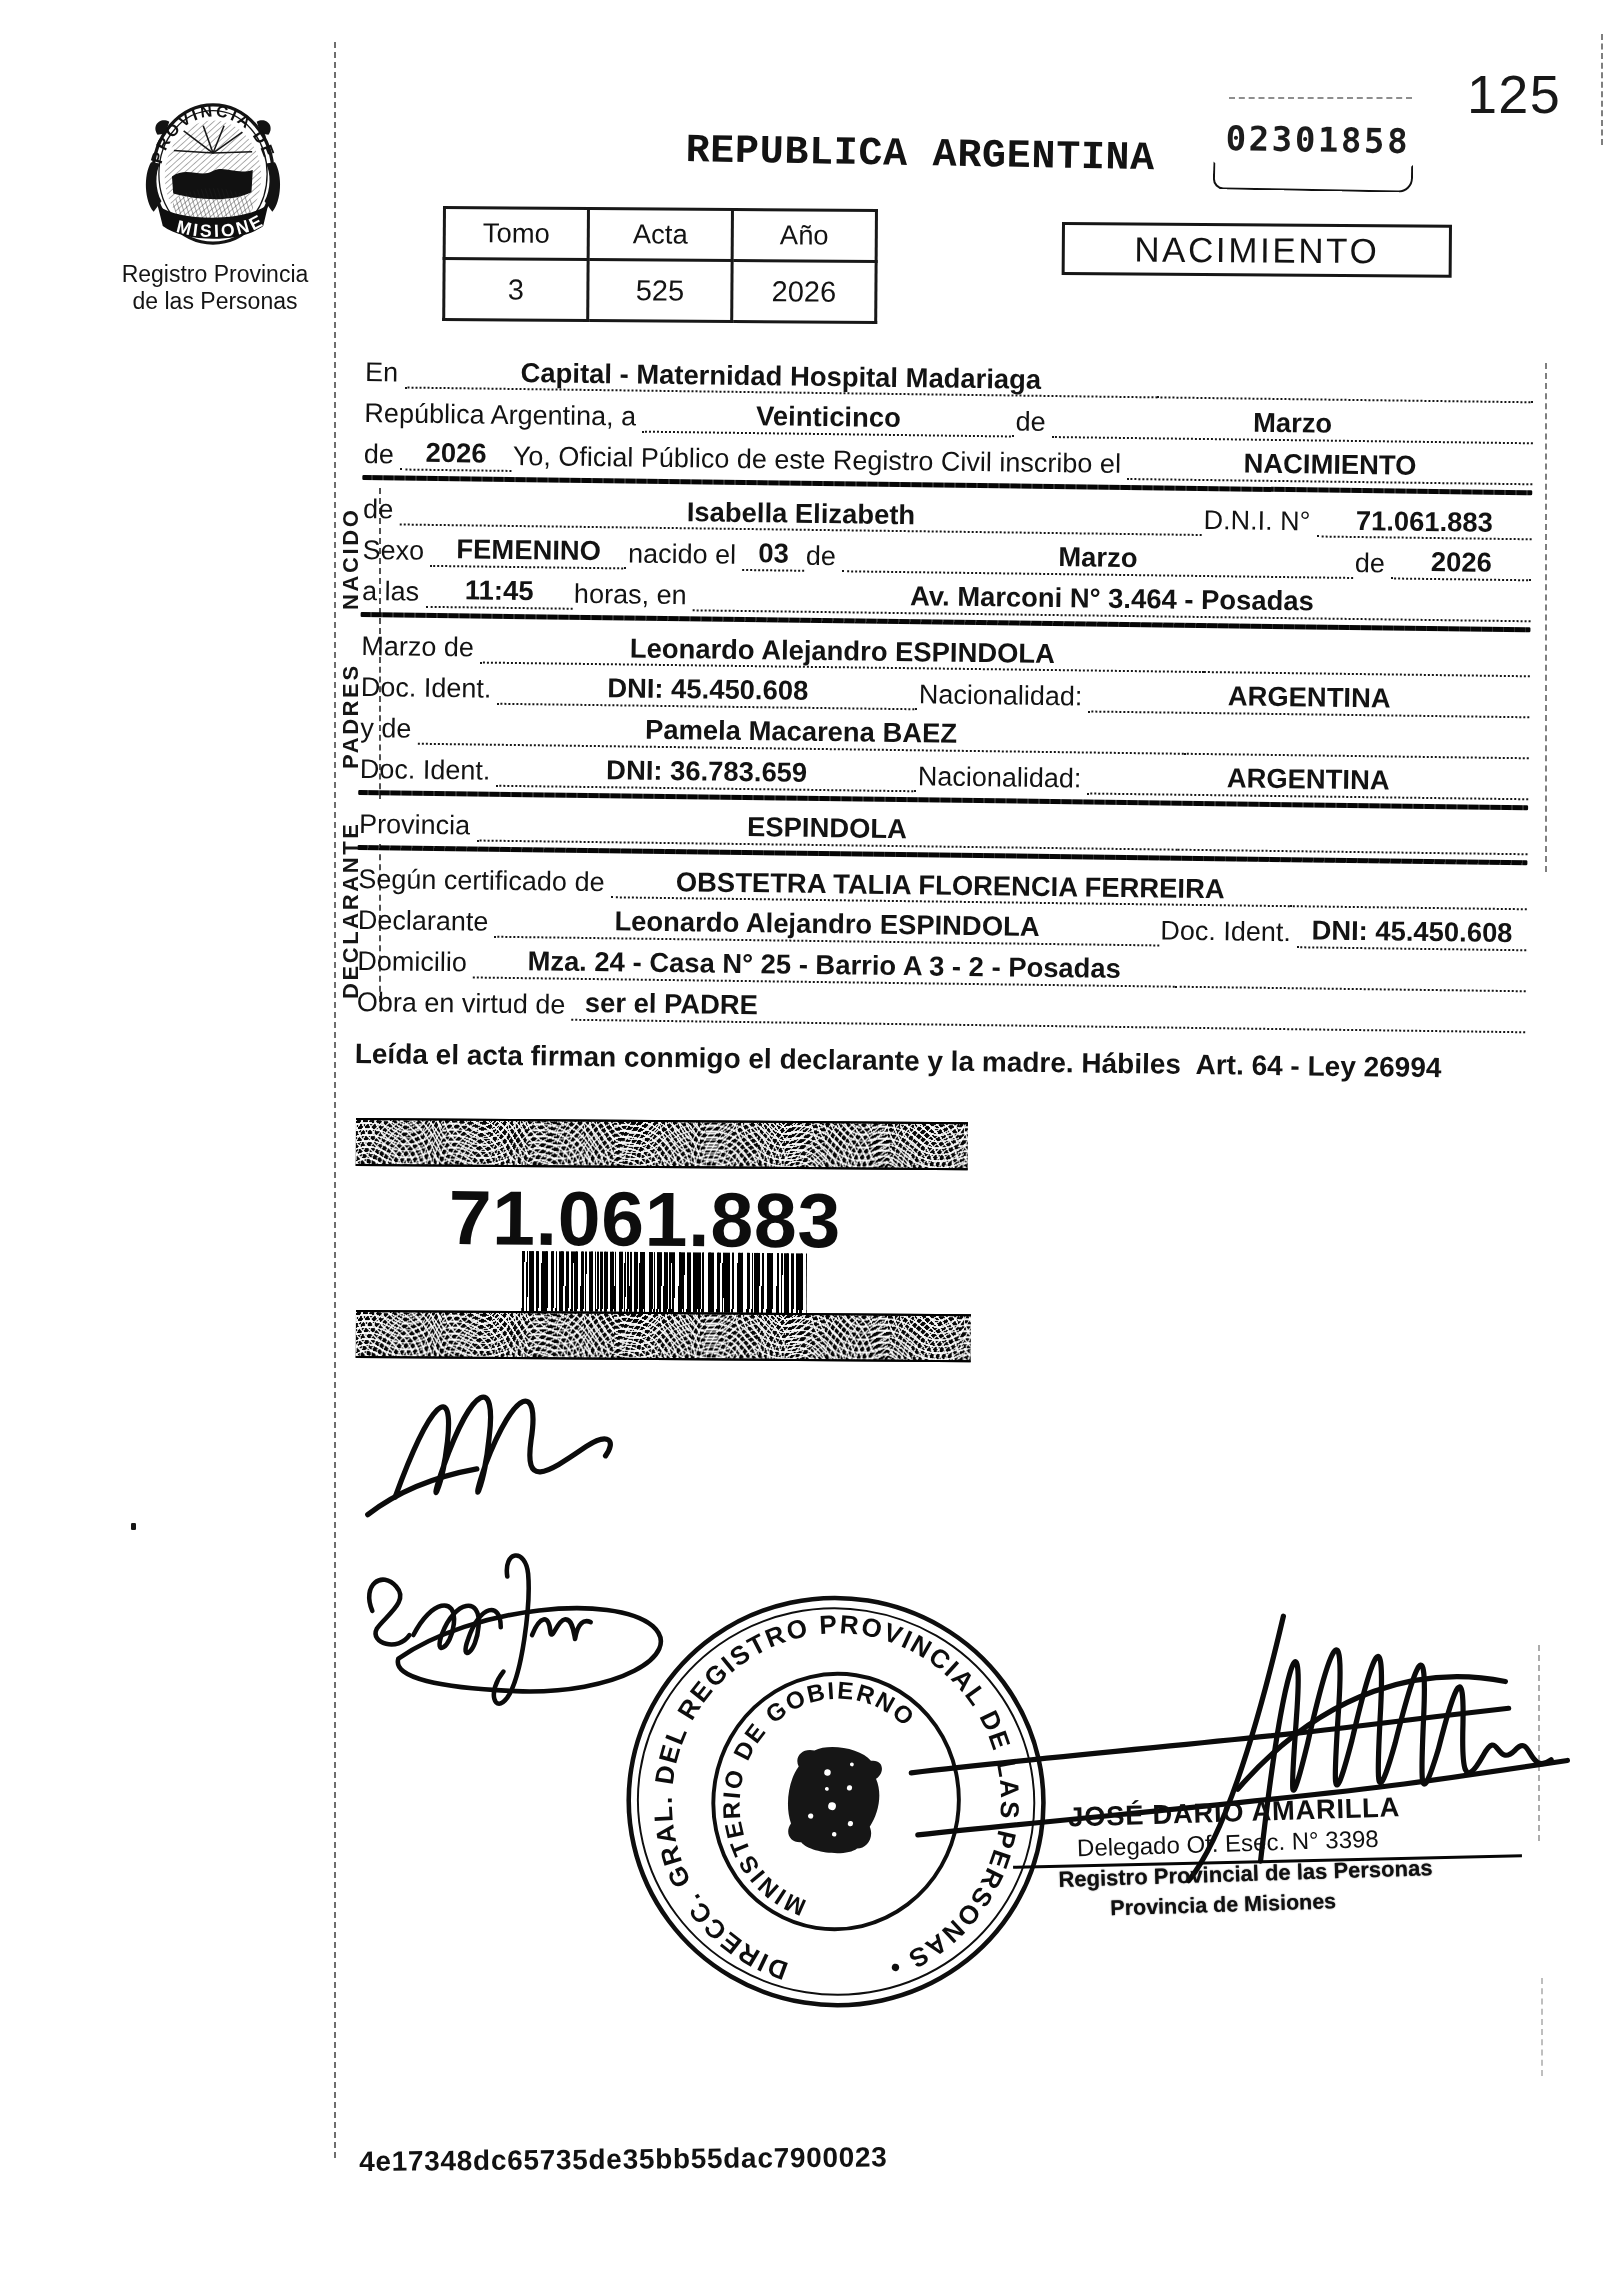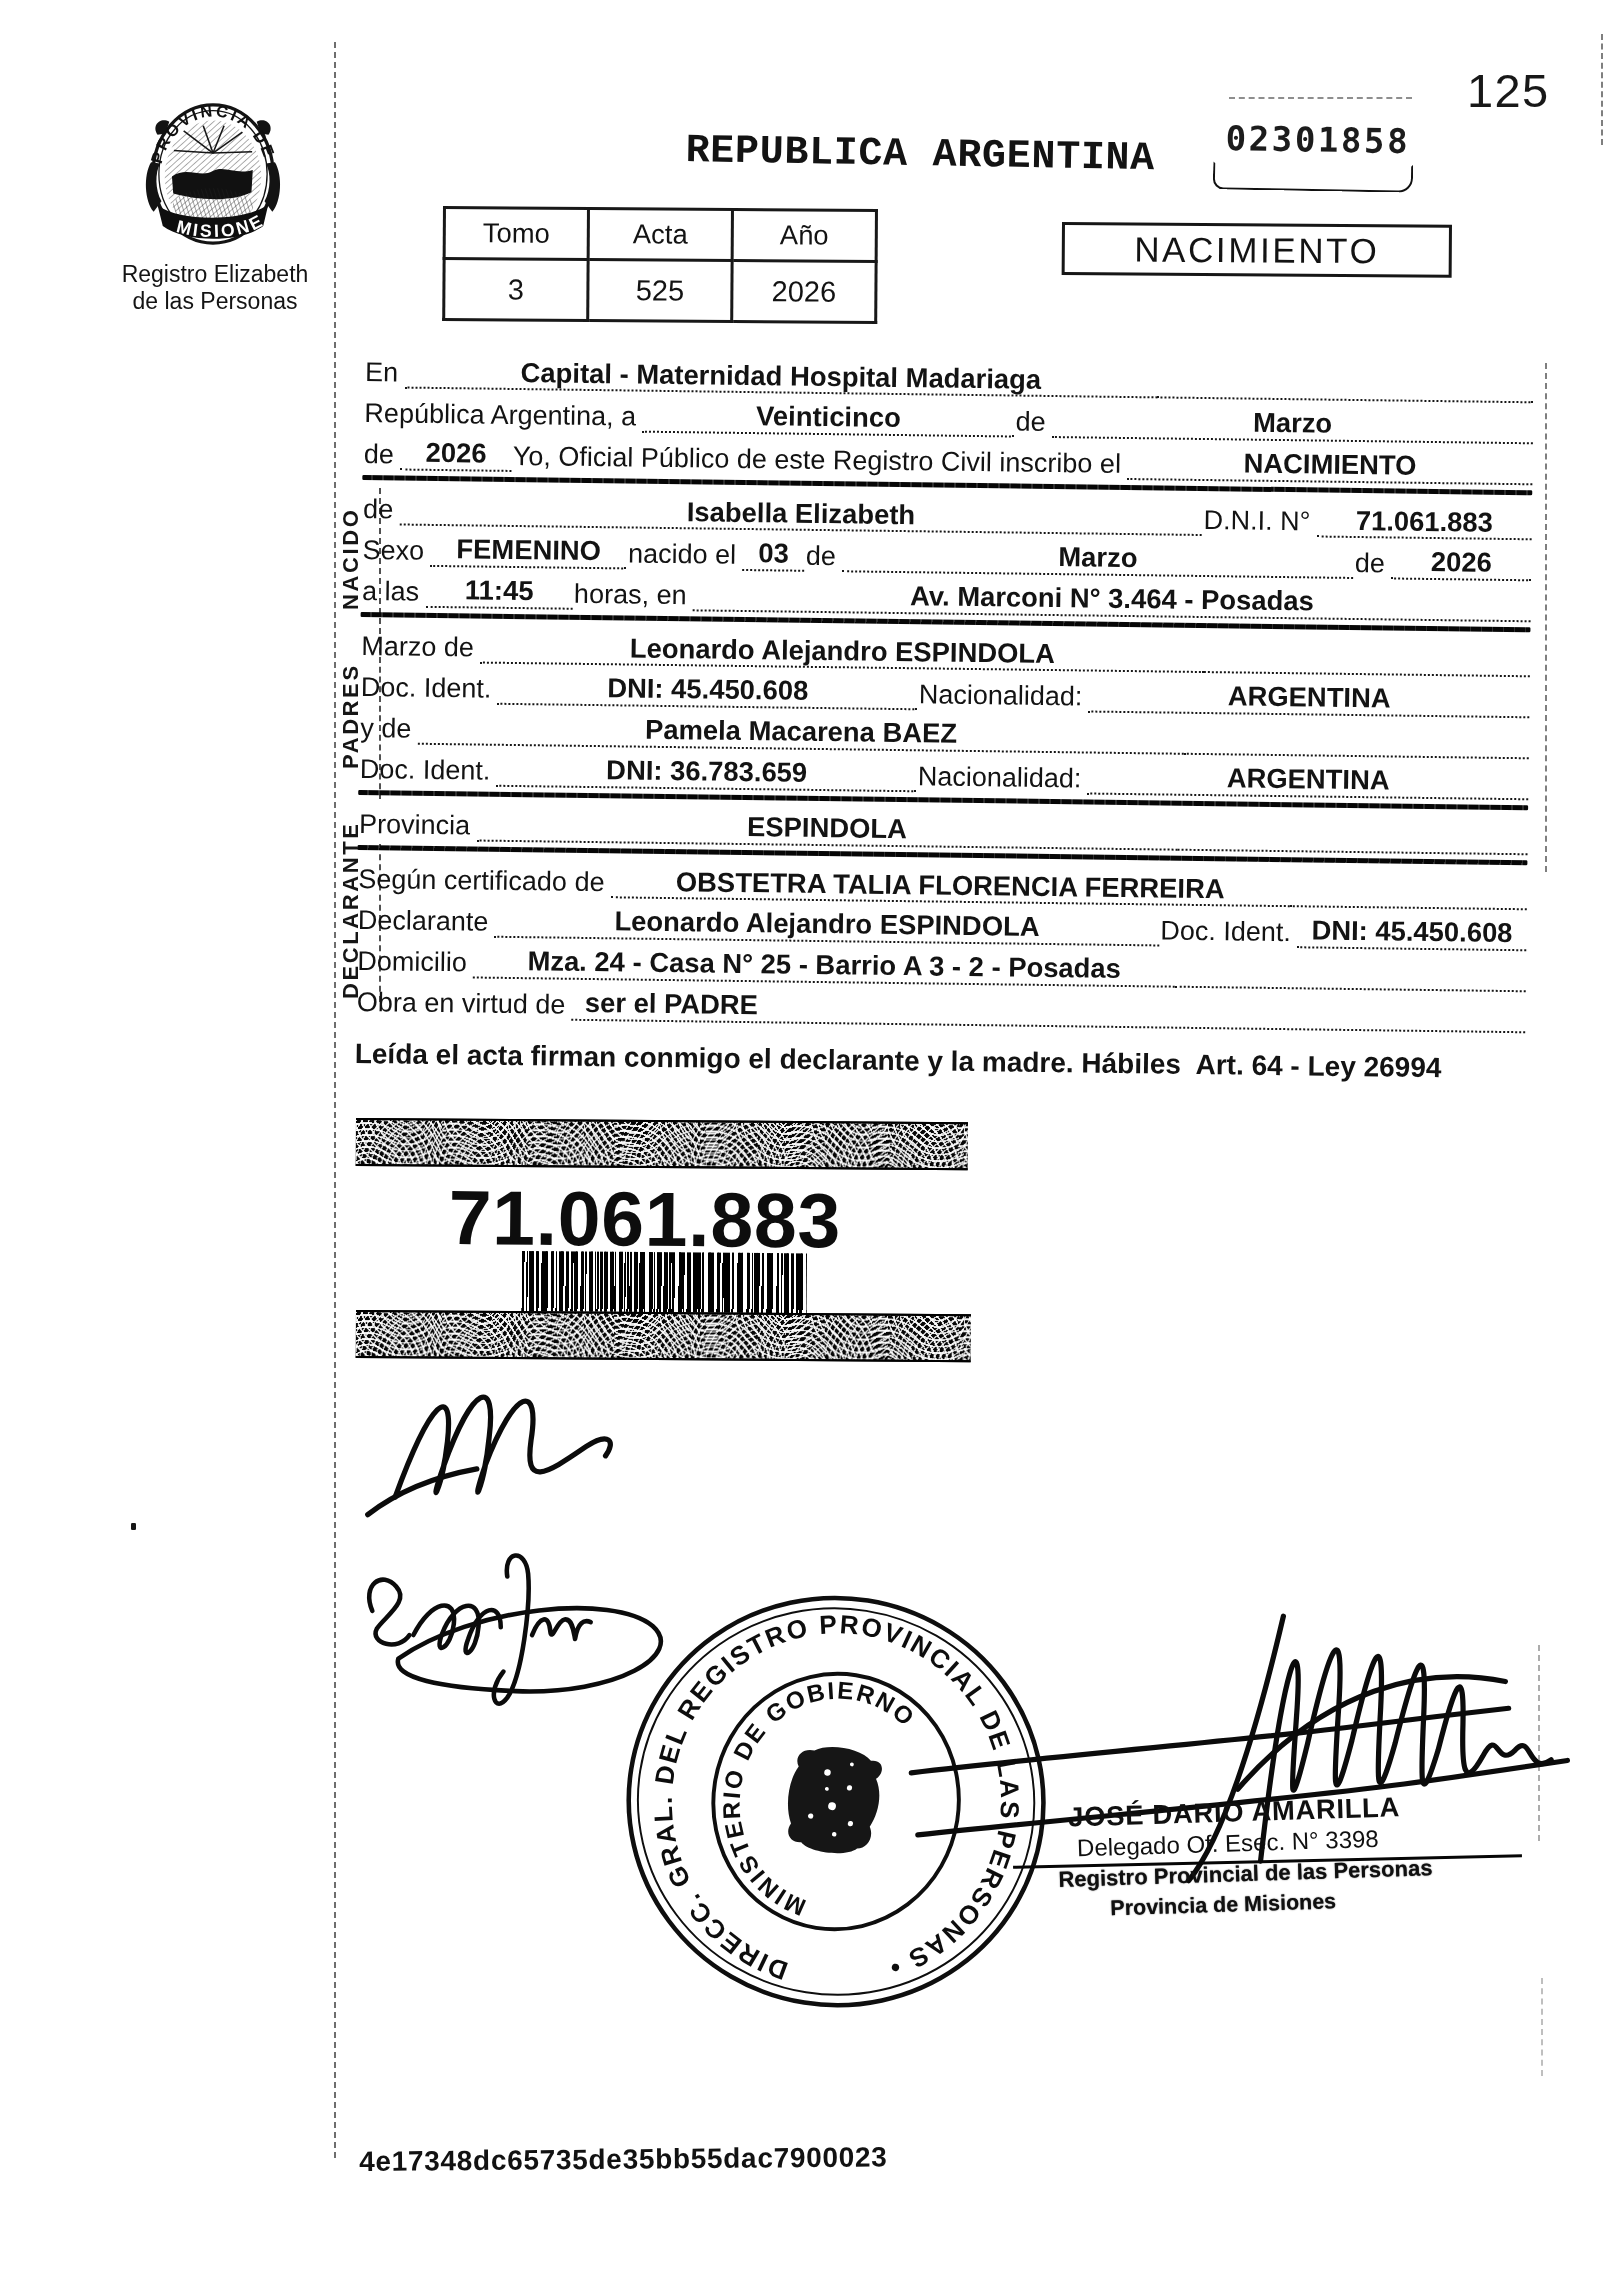--- a/index.html
+++ b/index.html
@@ -1,21 +1,21 @@
 <!DOCTYPE html>
 <html style="font-size:10.4px"><head>
 <meta charset="utf-8">
 <style>
   html,body{margin:0;padding:0;background:#888;}
   .page{position:relative;width:1619px;height:2284px;background:#fff;overflow:hidden;
         font-family:"Liberation Sans","DejaVu Sans",sans-serif;color:#131313;}
   .abs{position:absolute;}
 
   
-  .page-num{left:1467px;top:63px;font-size:47px;letter-spacing:1.3px;color:#181818;}
+  .page-num{left:1467px;top:63px;font-size:54px;letter-spacing:1.3px;color:#181818;}
   .corner-dashes{left:1601px;top:34px;height:111px;width:0;border-left:2px dashed #555;opacity:.75;}
   .left-rule{left:334px;top:42px;height:2116px;width:0;border-left:2px dashed #4a4a4a;opacity:.8;}
   .right-rule-a{left:1545px;top:363px;height:509px;width:0;border-left:2px dashed #4a4a4a;opacity:.7;}
   .right-rule-b{left:1538px;top:1645px;height:196px;width:0;border-left:2px dashed #4a4a4a;opacity:.45;}
   .right-rule-c{left:1541px;top:1978px;height:98px;width:0;border-left:2px dashed #4a4a4a;opacity:.35;}
 
   .title{left:686px;top:128px;font-family:"Liberation Mono","DejaVu Sans Mono",monospace;
          font-weight:bold;font-size:40px;letter-spacing:0.7px;transform:rotate(1deg);transform-origin:left top;}
   .serial{left:1226px;top:118px;font-family:"DejaVu Sans Mono","Liberation Mono",monospace;
           font-weight:bold;font-size:34px;letter-spacing:2.6px;color:#1c1c1c;
@@ -130,21 +130,21 @@
     <path d="M200 58 C210 44 196 30 182 38 L188 56 Z" fill="#131313"></path>
     <text font-family="Liberation Sans, sans-serif" font-size="25" font-weight="bold" letter-spacing="4" fill="#101010">
       <textPath href="#sealTopArc" startOffset="8%">PROVINCIA DE</textPath>
     </text>
     <path d="M30 166 C64 192 166 192 200 164 L192 198 C158 224 72 224 38 198 Z" fill="#0e0e0e"></path>
     <text font-family="Liberation Sans, sans-serif" font-size="27" font-weight="bold" letter-spacing="4" fill="#ffffff">
       <textPath href="#sealBanner" startOffset="10%">MISIONES</textPath>
     </text>
   </svg>
   <div class="abs seal-caption">
-    <div>Registro Elizabeth</div>
+    <div>Registro Provincia</div>
     <div>de las Personas</div>
   </div>
 
   <div class="abs title">REPUBLICA ARGENTINA</div>
   <div class="abs serial-dashes"></div>
   <div class="abs serial">02301858</div>
   <div class="abs serial-underline"></div>
 
   <table class="reg">
     <tbody>

